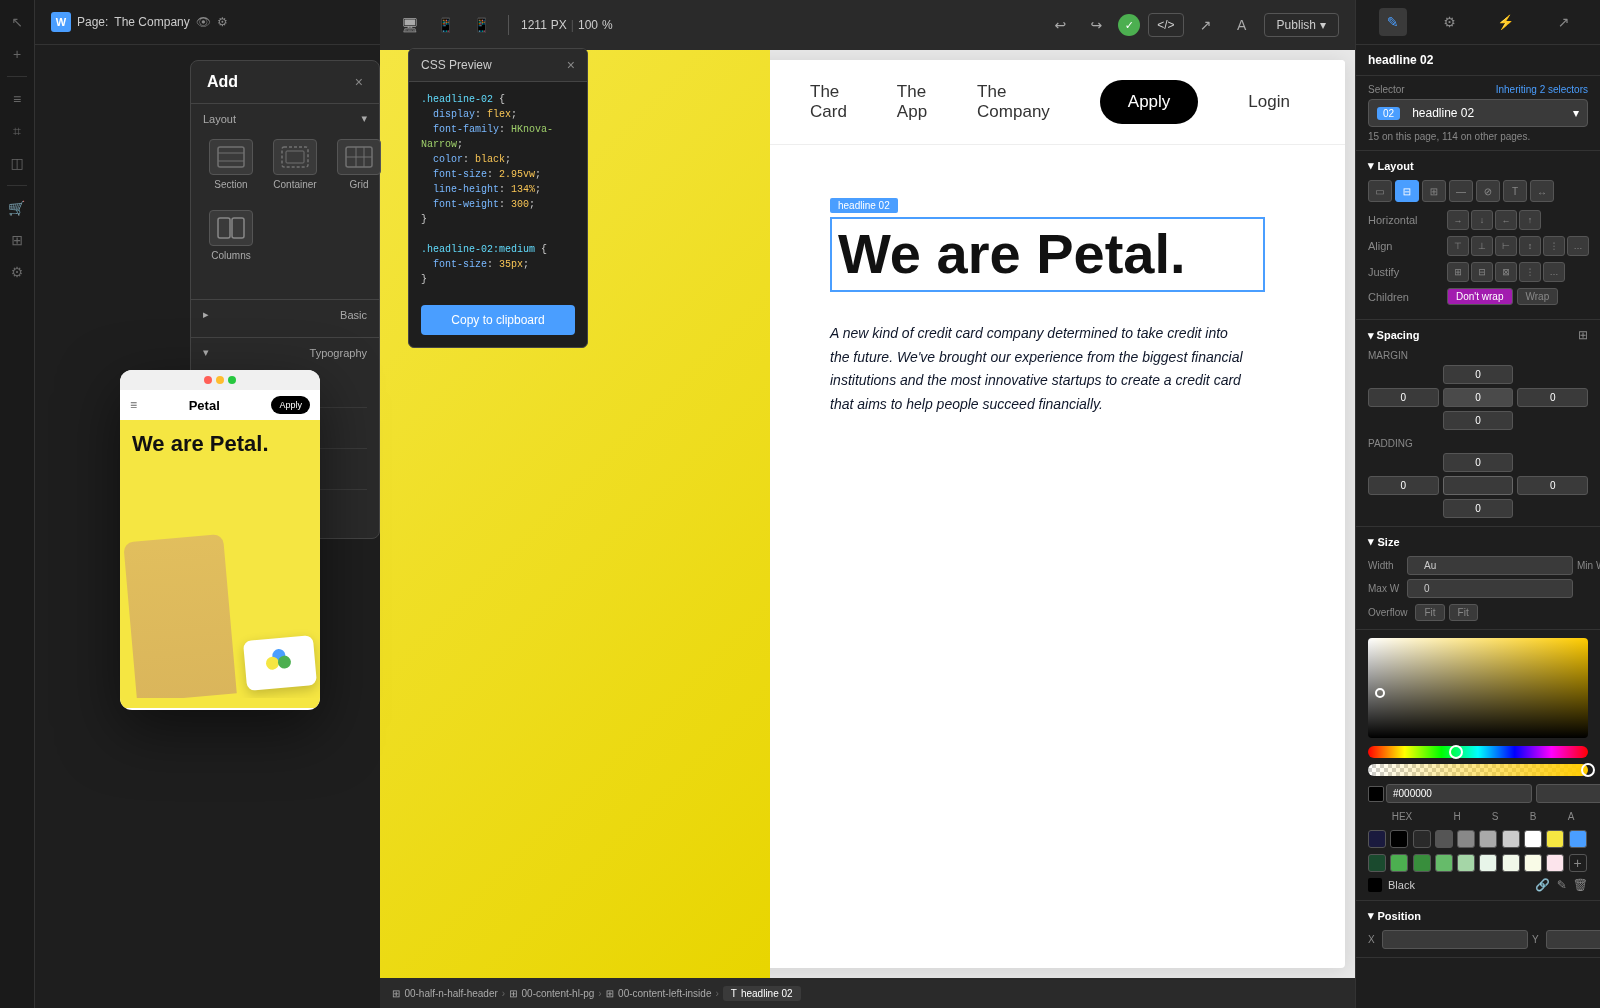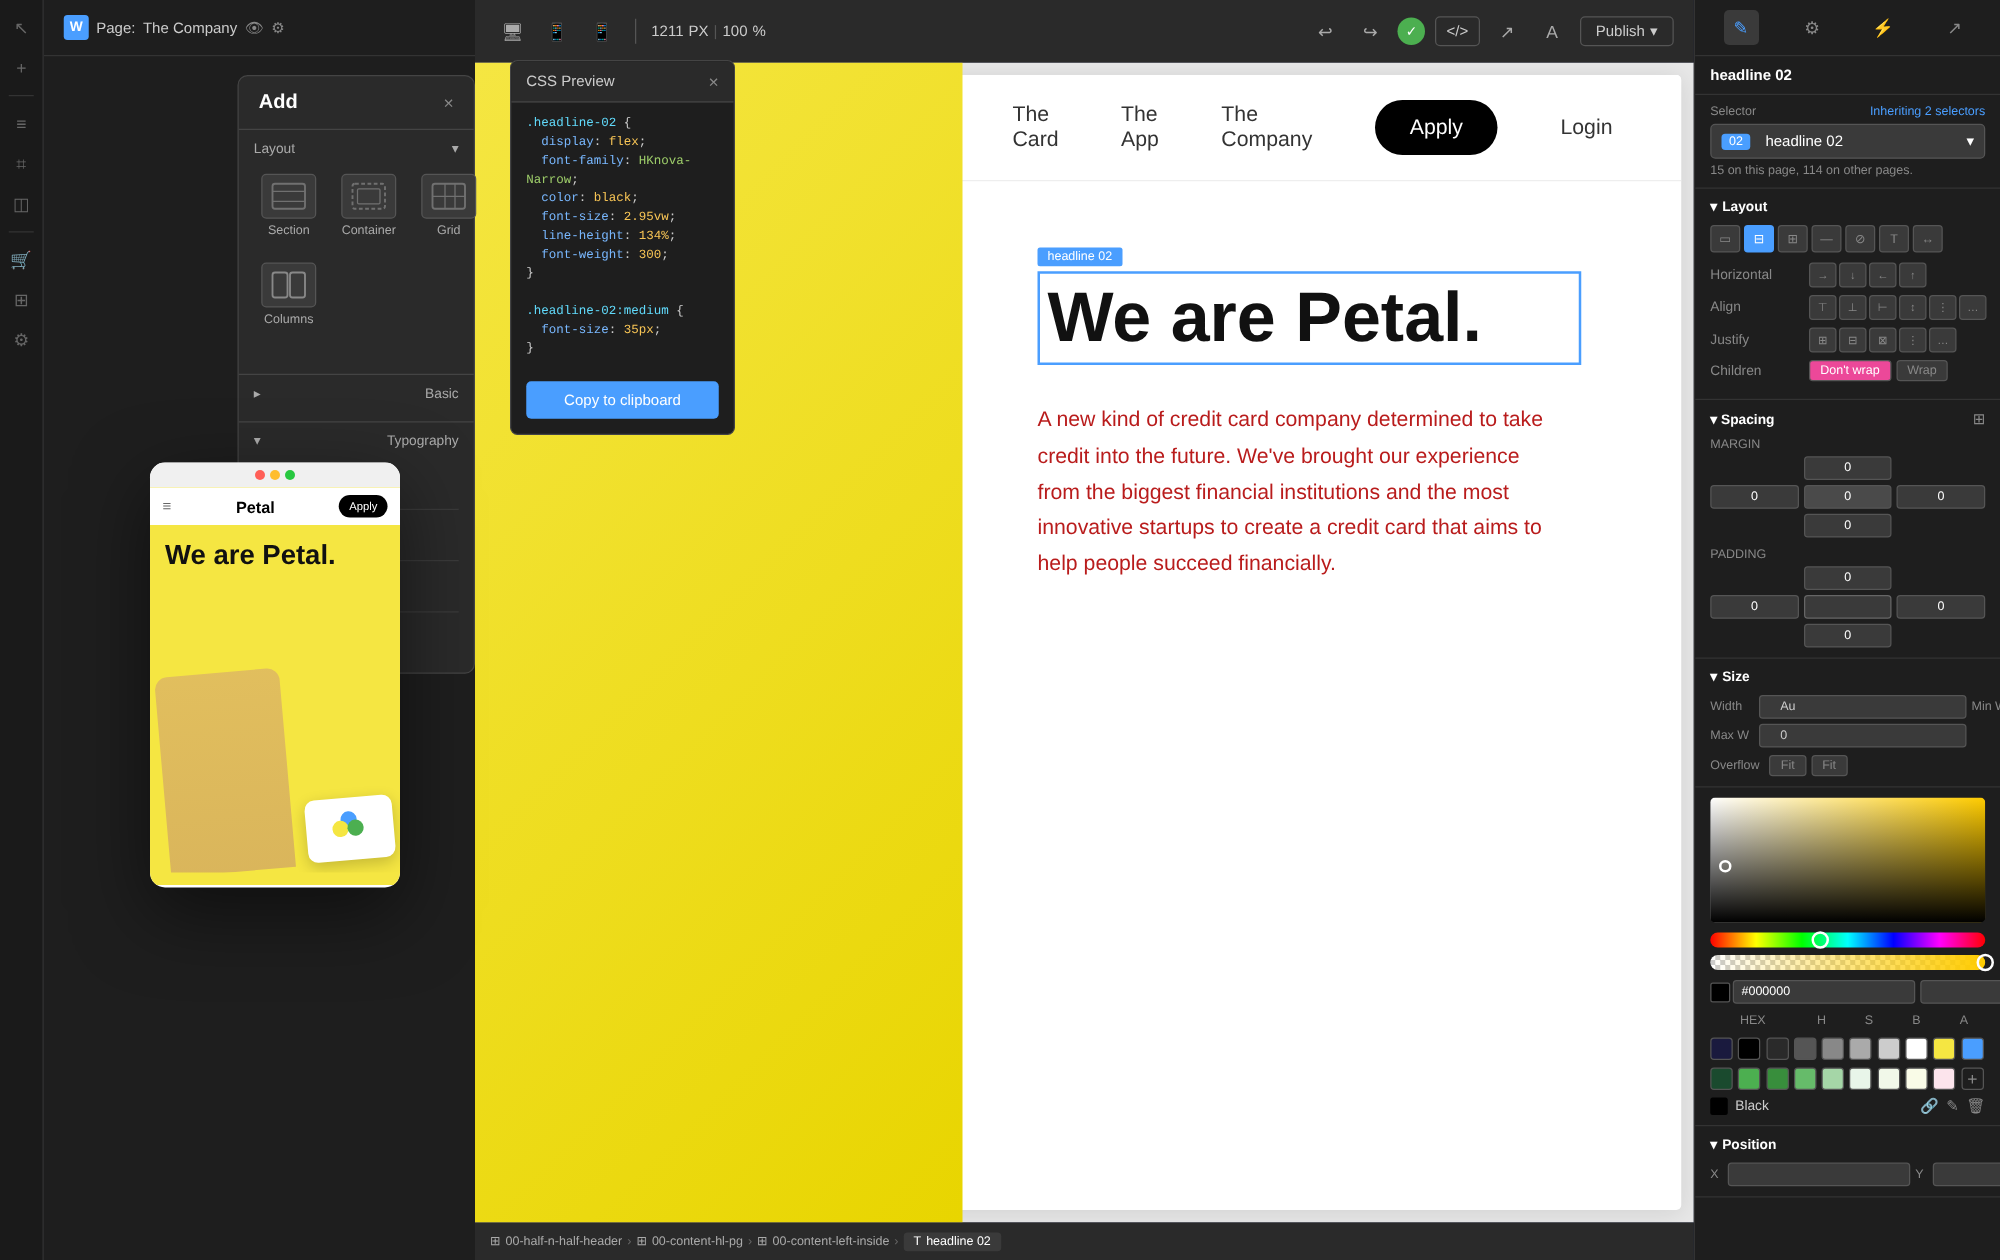--- a/index.html
+++ b/index.html
@@ -438,21 +438,21 @@
       padding: 2px 8px;
       background: #3a3a3a;
       border: 1px solid #555;
       border-radius: 3px;
       font-size: 10px;
       color: #888;
       cursor: pointer;
     }
 
     .wrap-opt.active {
-      background: #ec4899;
+      background: #a21caf;
       color: #fff;
     }
 
     
     .spacing-section {
       border-bottom: 1px solid #333;
       padding: 8px 12px;
     }
 
     .spacing-header {
@@ -1114,21 +1114,21 @@
       <span style="color:#333; font-size:17px; cursor:pointer;">Login</span>
     </div>
 
     <div style="padding:50px 80px;">
       <div style="margin-bottom:20px;">
         <div style="display:inline-block; background:#4a9eff; color:white; font-size:10px; padding:2px 8px; border-radius:2px; margin-bottom:4px;">headline 02</div>
         <div style="border:2px solid #4a9eff; padding:6px;">
           <div style="font-size:56px; font-weight:700; color:#111; line-height:1.05;">We are Petal.</div>
         </div>
       </div>
-      <div style="color:#b91c1c; font-size:17px; line-height:1.7; max-width:420px; margin-top:30px;">A new kind of credit card company determined to take credit into the future. We've brought our experience from the biggest financial institutions and the most innovative startups to create a credit card that aims to help people succeed financially.</div>
+      <div style="color:#0f172a; font-size:14px; line-height:1.7; max-width:420px; margin-top:30px;font-style:italic;">A new kind of credit card company determined to take credit into the future. We've brought our experience from the biggest financial institutions and the most innovative startups to create a credit card that aims to help people succeed financially.</div>
     </div>
   </div>
 
   <div style="position:absolute; top:0; left:0; width:370px; bottom:0; overflow:hidden; pointer-events:none;">
 
     <div style="position:absolute; top:45%; left:20%; width:130px; height:85px; background:white; border-radius:10px; box-shadow:0 8px 30px rgba(0,0,0,0.2); transform:rotate(-5deg); display:flex; align-items:center; justify-content:center;">
       <div style="position:relative; width:45px; height:45px;">
         <div style="position:absolute; width:22px; height:22px; border-radius:50%; background:#4a9eff; top:0; left:12px;"></div>
         <div style="position:absolute; width:22px; height:22px; border-radius:50%; background:#f5e642; top:12px; left:0;"></div>
         <div style="position:absolute; width:22px; height:22px; border-radius:50%; background:#4caf50; top:12px; left:20px;"></div>

